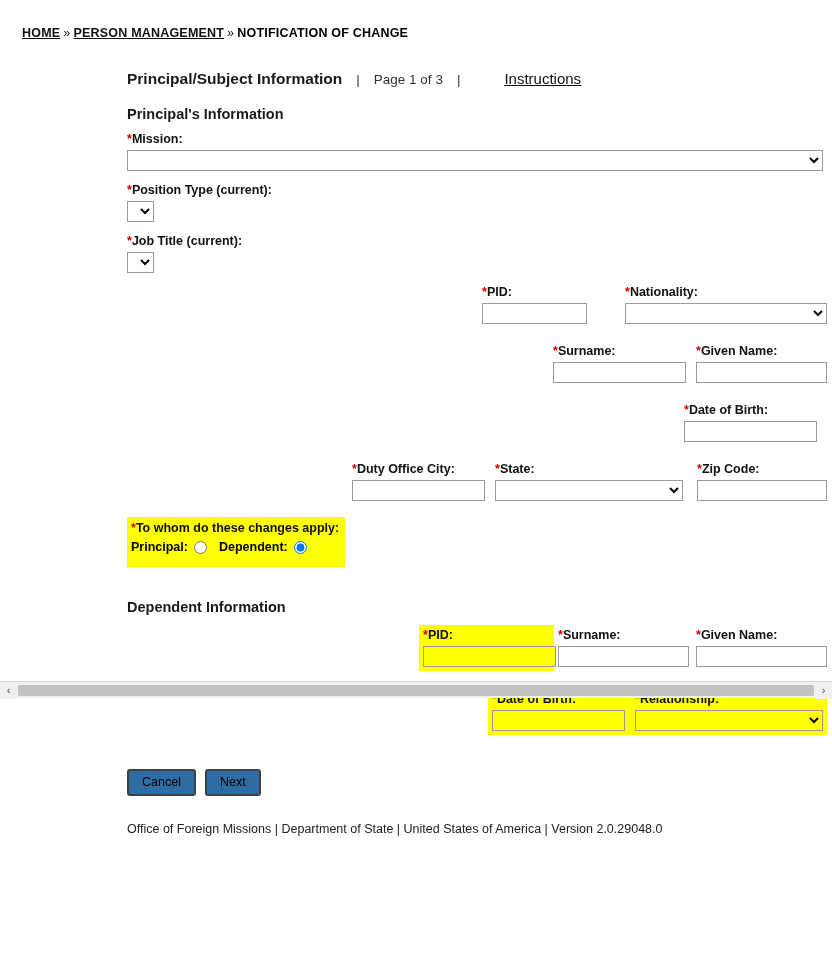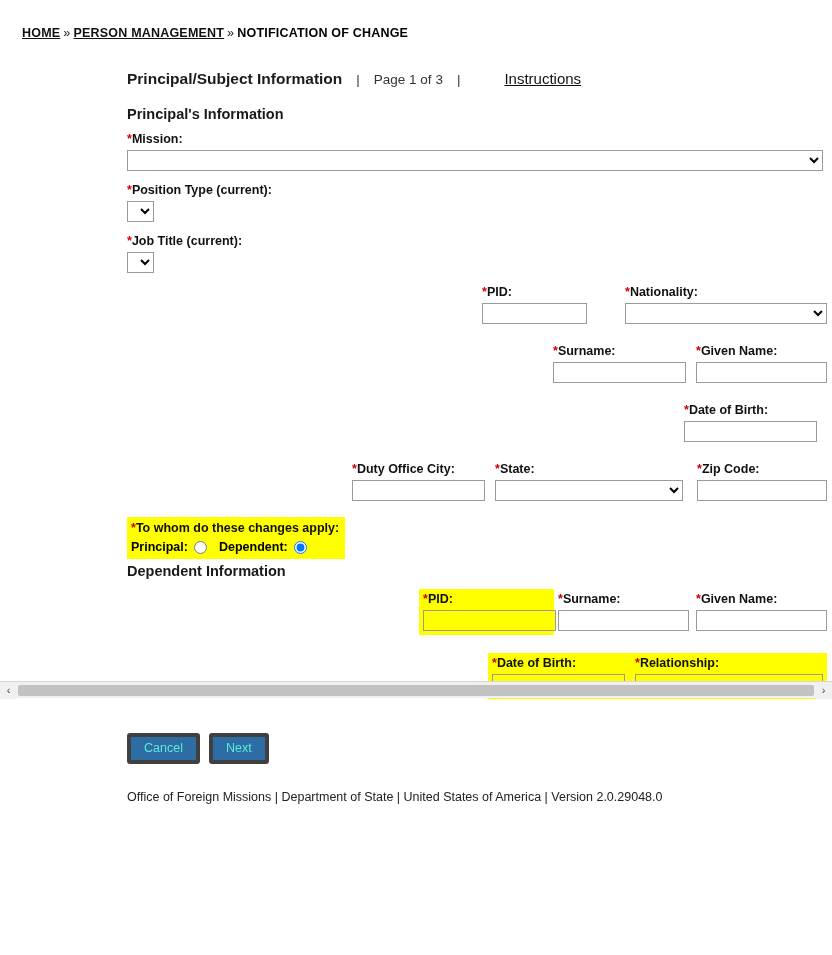--- a/index.html
+++ b/index.html
@@ -111,35 +111,35 @@
     border: 1px solid #9a9a9a;
     background: #ffffff;
     font-family: "Liberation Sans", sans-serif;
     font-size: 12px;
     padding: 1px 2px;
   }
   .hl { background: #ffff00; }
   .hl-box {
     background: #ffff00;
     display: inline-block;
-    padding: 4px 6px 5px 4px;
+    padding: 4px 6px 13px 4px;
   }
   .radio-line {
     display: flex;
     align-items: center;
     font-size: 12.5px;
     font-weight: bold;
   }
   .radio-line input { margin: 0 4px 0 0; vertical-align: middle; }
   .radio-lbl { font-weight: normal; font-size: 12.5px; margin-right: 14px; }
   .btn-row { margin-top: 34px; display: flex; gap: 9px; }
   .btn {
     background: #2e6da4;
-    color: #5eead4;
-    border: 4px solid #404040;
+    color: #000000;
+    border: 2px solid #404040;
     border-radius: 3px;
     font-size: 12.5px;
     padding: 4px 13px 5px 13px;
     cursor: pointer;
     font-family: "Liberation Sans", sans-serif;
   }
   .footer {
     margin-top: 26px;
     font-size: 12.5px;
     color: #222;
@@ -279,21 +279,21 @@
     <div class="hl-box">
       <span class="label" style="margin-bottom:5px;"><span class="req">*</span><span>To whom do these changes apply:</span></span>
       <div class="radio-line">
         <span>Principal:</span>
         <input type="radio" name="applies" style="margin-left: 6px; margin-right: 12px;">
         <span>Dependent:</span>
         <input type="radio" name="applies" checked="" style="margin-left: 6px;">
       </div>
     </div>
 
-    <div class="section-head" style="margin-top:4px;">Dependent Information</div>
+    <div class="section-head" style="margin-top:32px;">Dependent Information</div>
 
     <div class="fieldrow">
       <div class="field hl" style="width:135px;padding:3px 0 4px 4px;">
         <span class="label"><span class="req">*</span><span>PID:</span></span>
         <input type="text" style="width: 133px; background: rgb(255, 255, 0);" value="">
       </div>
       <div class="field" style="width:142px;padding-left:4px;padding-top:3px;">
         <span class="label"><span class="req">*</span><span>Surname:</span></span>
         <input type="text" style="width: 131px;" value="">
       </div>

